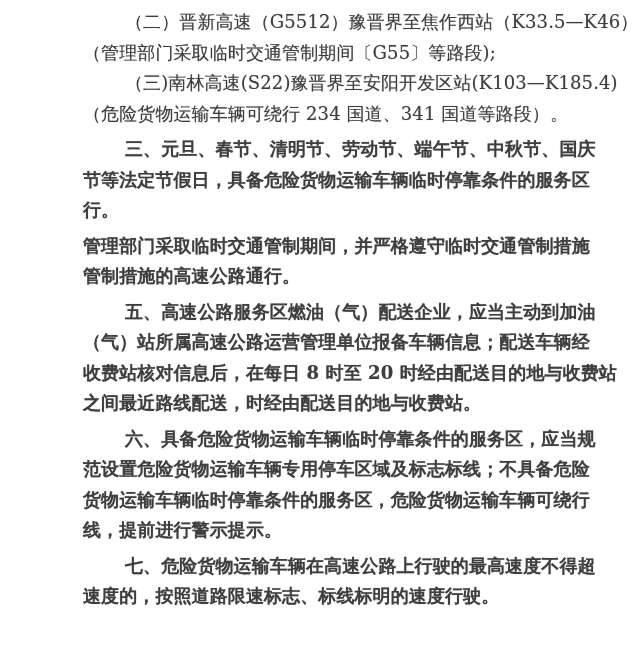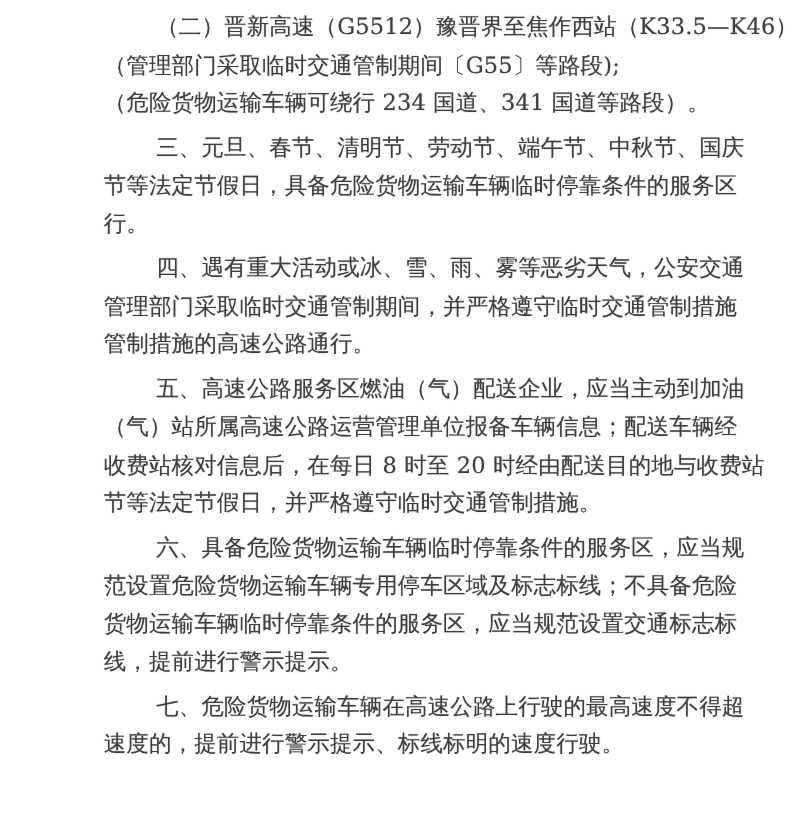--- a/index.html
+++ b/index.html
@@ -21,20 +21,21 @@
     font-size: 18px;
     color: #3e3e3e;
     text-shadow: 0 0 1px rgba(62, 62, 62, 0.45);
     -webkit-font-smoothing: antialiased;
   }
   .para {
     margin: 0;
   }
   .para.gap {
     margin-top: 5px;
+    font-weight: bold;
   }
   .line {
     height: 30.5px;
     line-height: 30.5px;
     white-space: nowrap;
     letter-spacing: 0.1px;
   }
   .line.first {
     padding-left: 42px;
   }
@@ -43,47 +44,47 @@
 <body>
 
 <div class="page">
 
   <div class="para">
     <div class="line first">（二）晋新高速（G5512）豫晋界至焦作西站（K33.5—K46）</div>
     <div class="line">（管理部门采取临时交通管制期间〔G55〕等路段);</div>
   </div>
 
   <div class="para">
+    <div class="line first">（三)南林高速(S22)豫晋界至安阳开发区站(K103—K185.4)</div>
     <div class="line">（危险货物运输车辆可绕行 234 国道、341 国道等路段）。</div>
   </div>
 
   <div class="para gap">
     <div class="line first">三、元旦、春节、清明节、劳动节、端午节、中秋节、国庆</div>
     <div class="line">节等法定节假日，具备危险货物运输车辆临时停靠条件的服务区</div>
     <div class="line">行。</div>
   </div>
 
   <div class="para gap">
-    <div class="line first">四、遇有重大活动或冰、雪、雨、雾等恶劣天气，公安交通</div>
     <div class="line">管理部门采取临时交通管制期间，并严格遵守临时交通管制措施</div>
     <div class="line">管制措施的高速公路通行。</div>
   </div>
 
   <div class="para gap">
     <div class="line first">五、高速公路服务区燃油（气）配送企业，应当主动到加油</div>
     <div class="line">（气）站所属高速公路运营管理单位报备车辆信息；配送车辆经</div>
     <div class="line">收费站核对信息后，在每日 8 时至 20 时经由配送目的地与收费站</div>
-    <div class="line">节等法定节假日，并严格遵守临时交通管制措施。</div>
+    <div class="line">之间最近路线配送，时经由配送目的地与收费站。</div>
   </div>
 
   <div class="para gap">
     <div class="line first">六、具备危险货物运输车辆临时停靠条件的服务区，应当规</div>
     <div class="line">范设置危险货物运输车辆专用停车区域及标志标线；不具备危险</div>
-    <div class="line">货物运输车辆临时停靠条件的服务区，应当规范设置交通标志标</div>
+    <div class="line">货物运输车辆临时停靠条件的服务区，危险货物运输车辆可绕行</div>
     <div class="line">线，提前进行警示提示。</div>
   </div>
 
   <div class="para gap">
     <div class="line first">七、危险货物运输车辆在高速公路上行驶的最高速度不得超</div>
-    <div class="line">速度的，提前进行警示提示、标线标明的速度行驶。</div>
+    <div class="line">速度的，按照道路限速标志、标线标明的速度行驶。</div>
   </div>
 
 </div>
 
 </body></html>

